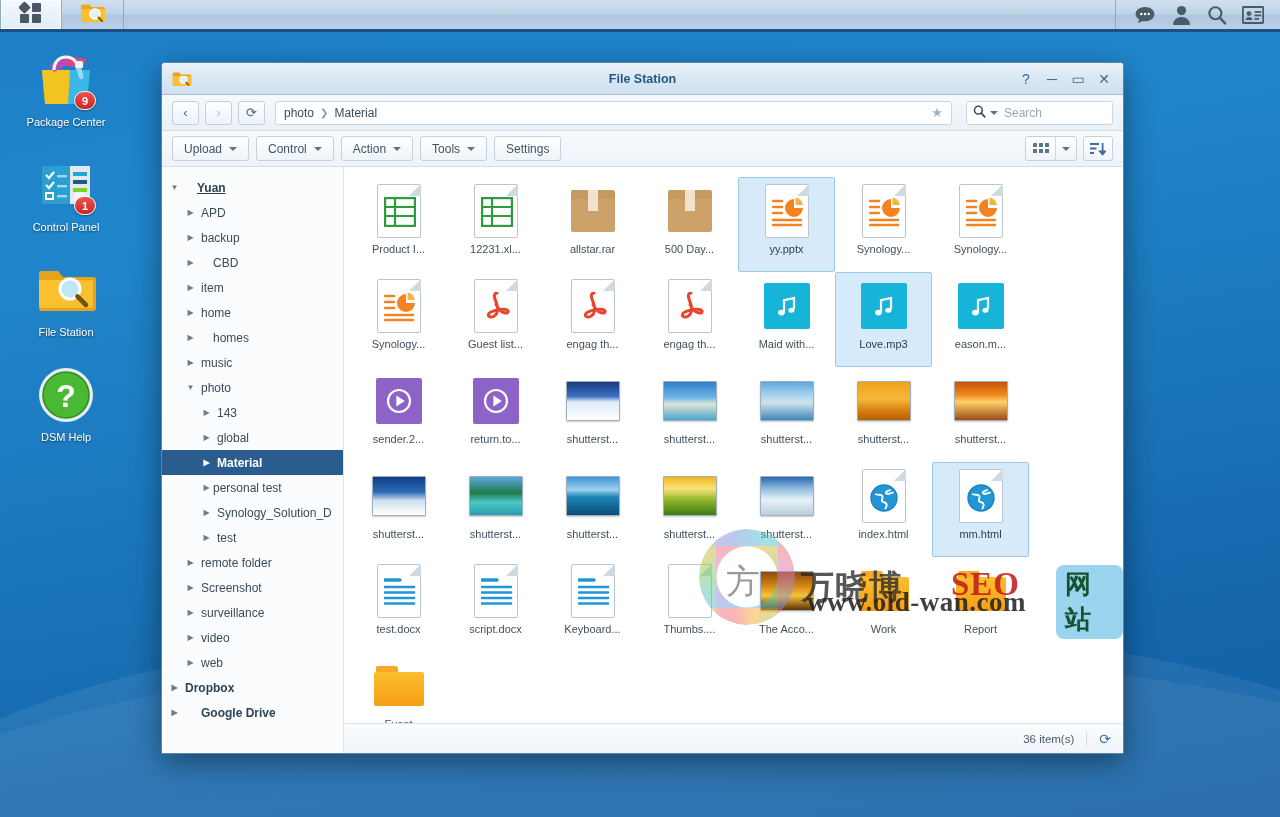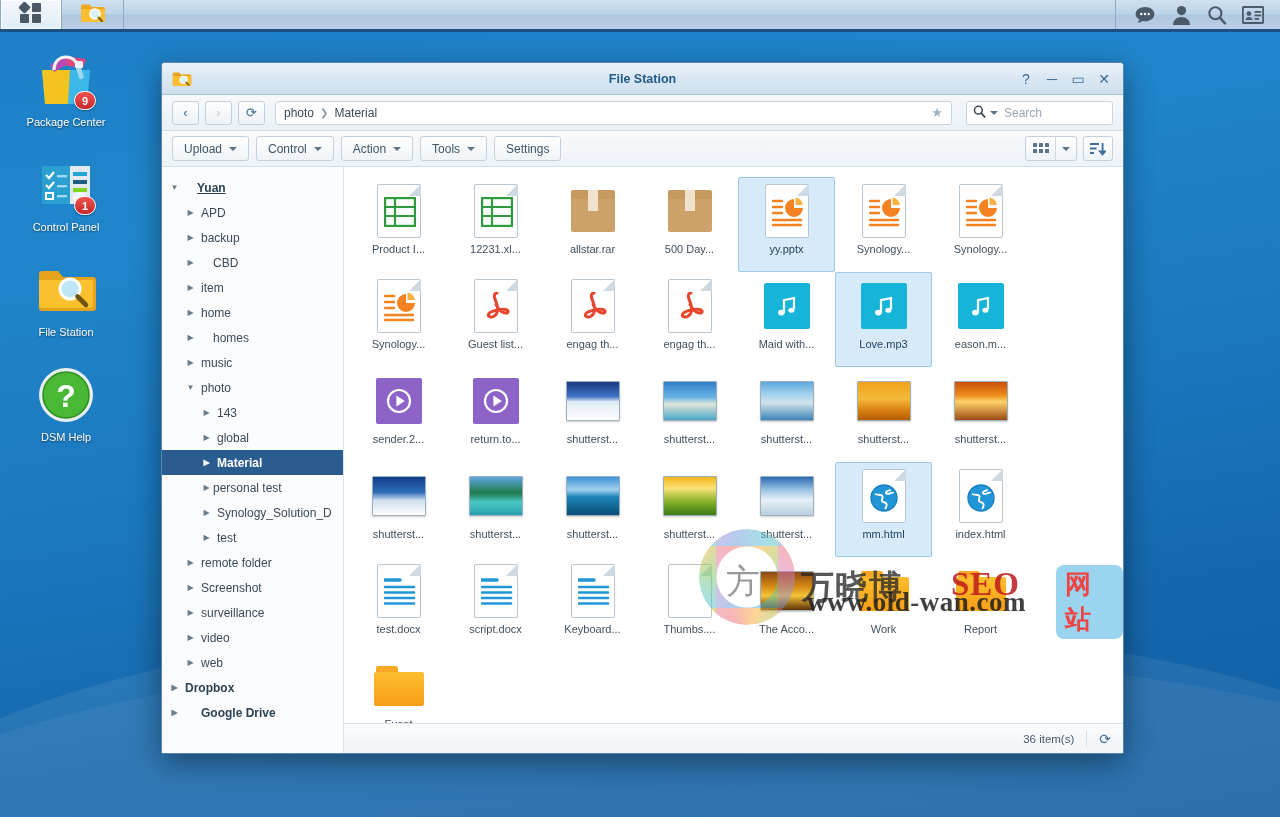--- a/index.html
+++ b/index.html
@@ -270,21 +270,21 @@
   .wm-seo {
     position: absolute; left: 607px; top: 399px;
     font-size: 33px; font-weight: bold; color: rgba(190,25,25,0.85);
     font-family: "Liberation Serif", serif; letter-spacing: 1px;
     z-index: 32;
   }
   .wm-site {
     position: absolute; left: 712px; top: 398px;
     background: rgba(125,200,235,0.78);
     border-radius: 8px; padding: 2px 9px;
-    font-size: 26px; font-weight: bold; color: #ef4444;
+    font-size: 26px; font-weight: bold; color: #14532d;
     font-family: "Liberation Serif", serif;
     z-index: 32;
   }
   .wm-url {
     position: absolute; left: 463px; top: 420px;
     font-size: 27px; font-weight: bold; color: rgba(30,30,30,0.85);
     font-family: "Liberation Serif", serif; letter-spacing: 0.5px;
     z-index: 32; white-space: nowrap;
   }
 </style>
@@ -870,47 +870,47 @@
               <div class="photo" style="background:linear-gradient(to bottom,#f2b61a 0%,#fbe27a 30%,#8cb52a 62%,#3c7a15 100%)"></div>
             </div>
             <div class="fname">shutterst...</div>
           </div>
           <div class="fileitem">
             <div class="thumb">
               <div class="photo" style="background:linear-gradient(to bottom,#2c6ab0 0%,#9ec6e4 35%,#e8f0f6 60%,#b9cfdf 100%)"></div>
             </div>
             <div class="fname">shutterst...</div>
           </div>
-          <div class="fileitem sel">
+          <div class="fileitem">
             <div class="thumb">
               <div class="doc">
                 <div class="inner" style="display:flex;align-items:center;justify-content:center">
                   <svg width="28" height="28" viewBox="0 0 28 28">
                     <circle cx="14" cy="14" r="13" fill="#2196d6"></circle>
                     <path d="M5 10c3 1.4 5 0 7 1.6s-1 3.6 0 5.4 4 .6 4.6 3.2-1.6 3.6-1 5M20.6 5.6c-1.6 1.6-3.8 1-4.6 2.6s2 2 3.6 1.4 3-1.6 4-.6" fill="none" stroke="#fff" stroke-width="1.9"></path>
                     <circle cx="14" cy="14" r="13" fill="none" stroke="#1b82bd" stroke-width="1.4"></circle>
                   </svg>
                 </div>
               </div>
             </div>
-            <div class="fname">mm.html</div>
-          </div>
-          <div class="fileitem">
+            <div class="fname">index.html</div>
+          </div>
+          <div class="fileitem sel">
             <div class="thumb">
               <div class="doc">
                 <div class="inner" style="display:flex;align-items:center;justify-content:center">
                   <svg width="28" height="28" viewBox="0 0 28 28">
                     <circle cx="14" cy="14" r="13" fill="#2196d6"></circle>
                     <path d="M5 10c3 1.4 5 0 7 1.6s-1 3.6 0 5.4 4 .6 4.6 3.2-1.6 3.6-1 5M20.6 5.6c-1.6 1.6-3.8 1-4.6 2.6s2 2 3.6 1.4 3-1.6 4-.6" fill="none" stroke="#fff" stroke-width="1.9"></path>
                     <circle cx="14" cy="14" r="13" fill="none" stroke="#1b82bd" stroke-width="1.4"></circle>
                   </svg>
                 </div>
               </div>
             </div>
-            <div class="fname">index.html</div>
+            <div class="fname">mm.html</div>
           </div>
           <div class="fileitem">
             <div class="thumb">
               <div class="doc">
                 <div class="inner"><svg width="32" height="30" viewBox="0 0 32 30">
                     <g stroke="#2196d6" stroke-linecap="round">
                       <line x1="1" y1="3" x2="16" y2="3" stroke-width="3.4"></line>
                       <line x1="1" y1="10" x2="30" y2="10" stroke-width="2.6"></line>
                       <line x1="1" y1="15.5" x2="30" y2="15.5" stroke-width="2.6"></line>
                       <line x1="1" y1="21" x2="30" y2="21" stroke-width="2.6"></line>

